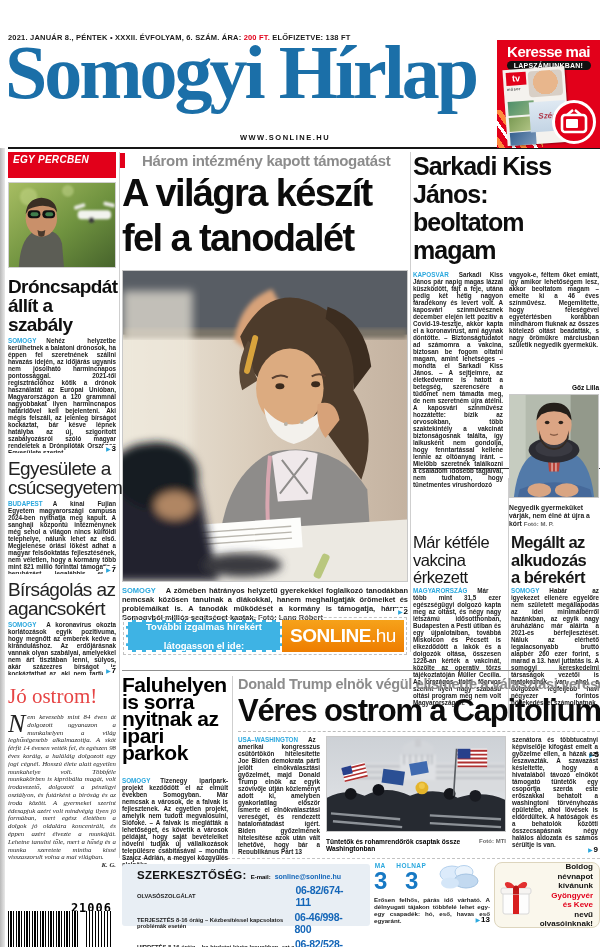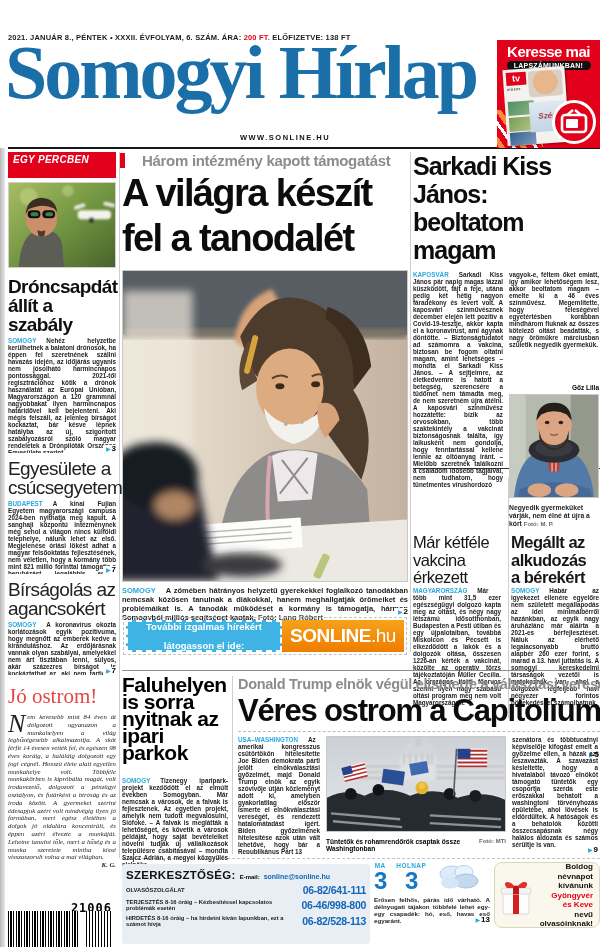--- a/index.html
+++ b/index.html
@@ -119,22 +119,22 @@
   .trump-rule{border-top:1px dashed #bbb;margin:4px 0 4px}
   .trump-cols{display:flex;gap:6px}
   .t-c1{width:82px;height:118px}
   .t-mid{width:180px}
   .t-photo{width:180px;height:96px;border:1px solid #c9c9c9}
   .t-caption{font-size:6.6px;font-weight:bold;margin-top:2px;display:flex;justify-content:space-between}
   .t-caption .s-credit{white-space:nowrap;margin-left:4px}
   .t-c2{width:86px;height:118px}
   
   .hr-foot{position:absolute;left:122px;top:858px;width:478px;border-top:1px dashed #c2c2c2}
-  .contact{position:absolute;left:122px;top:864px;width:248px;height:80px;background:#e8eef4;
-    border-radius:3px;padding:5px 4px}
+  .contact{position:absolute;left:122px;top:864px;width:248px;height:62px;background:#e8eef4;
+    border-radius:3px;padding:5px 15px}
   .contact-head{display:flex;align-items:baseline;gap:4px}
   .contact-title{font-size:11.5px;font-weight:bold;letter-spacing:.3px;color:#111}
   .contact-email-label{font-size:6px;font-weight:bold}
   .contact-email{font-size:7px;font-weight:bold;color:#1466b8}
   .contact-row{display:flex;justify-content:space-between;align-items:center;margin-top:3px}
   .contact-label{font-size:5.8px;font-weight:bold;color:#222;width:168px;line-height:6.4px}
   .contact-phone{font-size:10.5px;font-weight:bold;color:#1466b8;letter-spacing:-.3px}
   .weather{position:absolute;left:374px;top:862px;width:116px}
   .w-row{display:flex;align-items:flex-start;gap:10px}
   .w-day{text-align:center}
@@ -433,21 +433,21 @@
   </div>
 
   <div class="contact">
     <div class="contact-head">
       <span class="contact-title">SZERKESZTŐSÉG:</span>
       <span class="contact-email-label">E-mail:</span>
       <span class="contact-email">sonline@sonline.hu</span>
     </div>
     <div class="contact-row">
       <span class="contact-label">OLVASÓSZOLGÁLAT</span>
-      <span class="contact-phone">06-82/641-111</span>
+      <span class="contact-phone">06-82/674-111</span>
     </div>
     <div class="contact-row">
       <span class="contact-label">TERJESZTÉS 8-16 óráig – Kézbesítéssel kapcsolatos problémák esetén</span>
       <span class="contact-phone">06-46/998-800</span>
     </div>
     <div class="contact-row">
       <span class="contact-label">HIRDETÉS 8-16 óráig – ha hirdetni kíván lapunkban, ezt a számot hívja</span>
       <span class="contact-phone">06-82/528-113</span>
     </div>
   </div>

